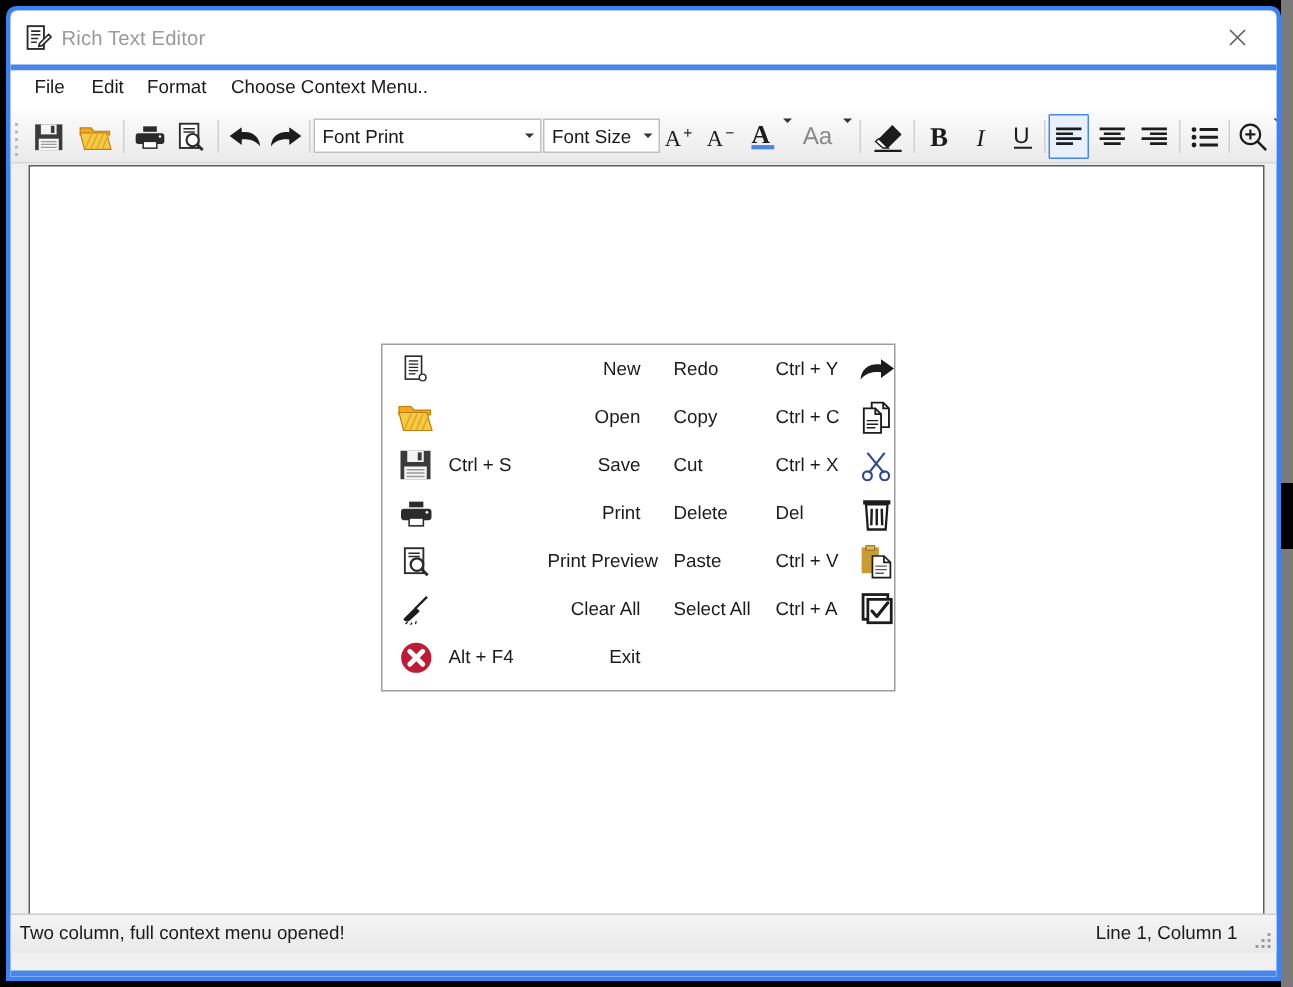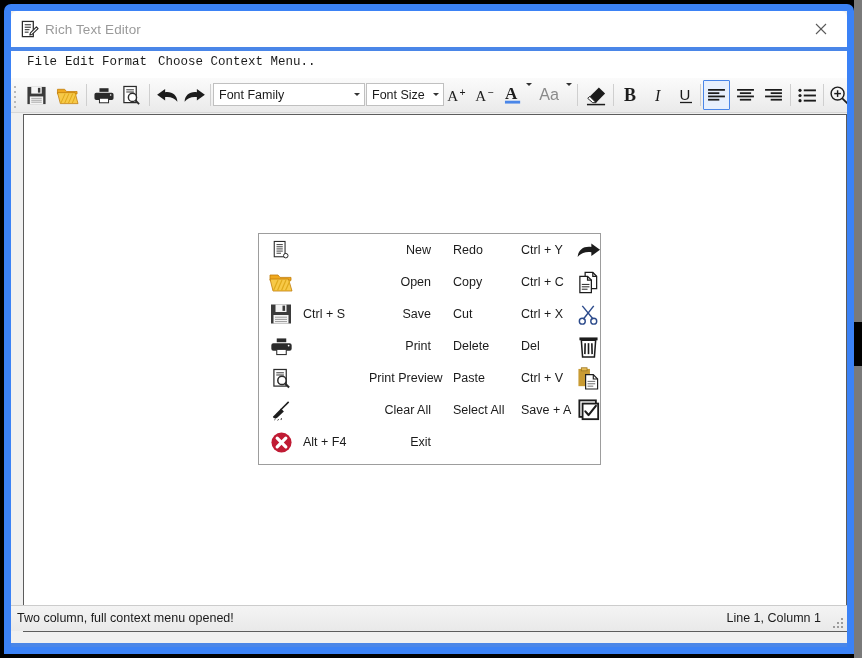--- a/index.html
+++ b/index.html
@@ -8,21 +8,21 @@
     background:#1b1b1b;
     font-family:"Liberation Sans","DejaVu Sans",sans-serif;
     -webkit-font-smoothing:antialiased;
   }
   #app{position:relative;width:862px;height:658px;background:#000;}
 
   
   .win{
     position:absolute;left:4px;top:4px;width:850px;height:650px;
     background:#f0f0f0;
-    border:7px solid #3b82f6;
+    border:3px solid #3b82f6;
     border-radius:7px 7px 0 0;
     box-sizing:border-box;
     overflow:hidden;
   }
 
   
   .titlebar{
     position:absolute;left:0;top:0;width:100%;height:36px;
     background:#ffffff;
     border-radius:6px 6px 0 0;
@@ -43,21 +43,20 @@
   .close-btn svg{display:block;}
   .accent-rule{
     position:absolute;left:0;top:36px;width:100%;height:4px;
     background:#4a86e8;
   }
 
   
   .menubar{
     position:absolute;left:0;top:40px;width:100%;height:27px;
     background:#ffffff;
-    font-family:Liberation Mono, monospace;
   }
   .menu-item{
     position:absolute;top:4px;height:19px;
     font-size:12.5px;color:#1b1b1b;
     padding:0 3px;white-space:nowrap;cursor:default;
   }
 
   
   .toolbar{
     position:absolute;left:0;top:67px;width:100%;height:34px;
@@ -285,21 +284,21 @@
         <span>
           <svg viewBox="0 0 24 18" width="23" height="17">
             <path d="M14.5 2 L23 8.2 L14.5 14.4 V10.6 C9 10 4.5 11.5 1.5 15.5 C2 8.5 7 4.6 14.5 5.5 Z" fill="#1c1c1c"></path>
           </svg>
         </span>
       </div>
 
       <span class="sep" style="left:199px;"></span>
 
       <div class="combo" style="left:202px;width:152px;">
-        <span class="cb-text">Font Family</span>
+        <span class="cb-text">Font Print</span>
         <span class="cb-arrow">
             <i class="caret sm"></i>
           </span>
       </div>
 
       <div class="combo" style="left:355px;width:78px;">
         <span class="cb-text">Font Size</span>
         <span class="cb-arrow">
             <i class="caret sm"></i>
           </span>
@@ -652,21 +651,21 @@
                 <line x1="11" y1="15" x2="19" y2="15"></line>
                   <line x1="11" y1="17.5" x2="19" y2="17.5"></line>
                 <line x1="11" y1="20" x2="17" y2="20"></line>
               </g>
             </svg>
           </span>
         </div>
 
         <div class="ctx-row">
           <span class="ctx-label">Select All</span>
-          <span class="ctx-short">Save + A</span>
+          <span class="ctx-short">Ctrl + A</span>
           <span class="ctx-icon">
             <svg viewBox="0 0 24 24" width="22" height="22">
               <rect x="1.5" y="1.5" width="18" height="18" fill="#ffffff" stroke="#1c1c1c" stroke-width="2"></rect>
               <rect x="5" y="5" width="17" height="17" fill="#ffffff" stroke="#1c1c1c" stroke-width="2"></rect>
               <path d="M8 13.5 L11.5 17.5 L19.5 7.5" fill="none" stroke="#1c1c1c" stroke-width="2.3" stroke-linecap="round" stroke-linejoin="round"></path>
             </svg>
           </span>
         </div>
       </div>
     </div>

